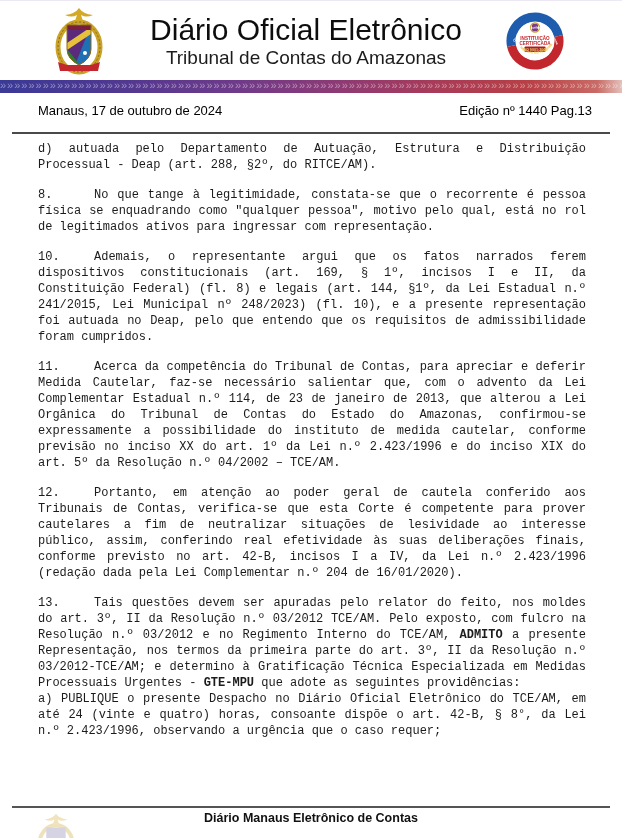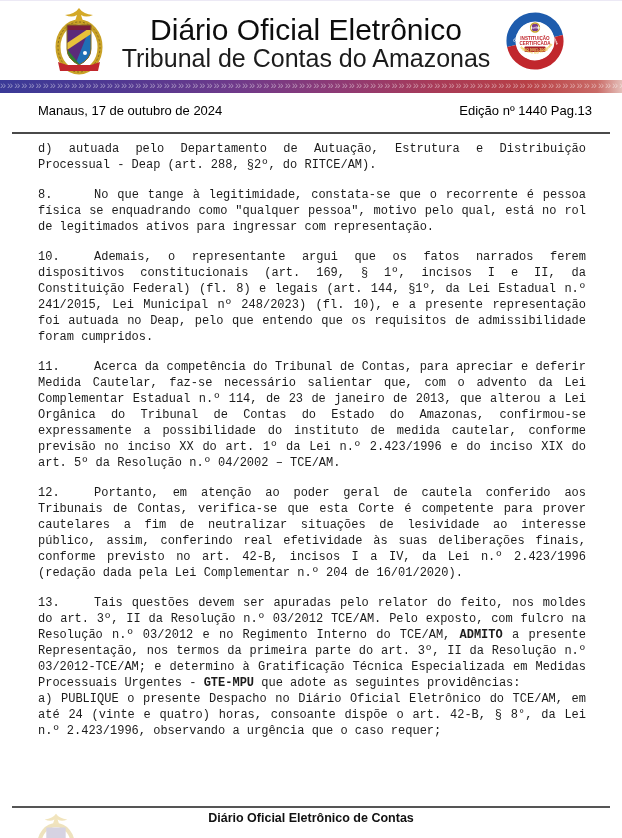--- a/index.html
+++ b/index.html
@@ -4,21 +4,21 @@
 <style>
   html,body{margin:0;padding:0;background:#fff;}
   .page{position:relative;width:622px;height:838px;background:#fff;overflow:hidden;
         font-family:"Liberation Sans",sans-serif;border-top:1px solid #ece9f5;}
 
   
   .header{position:absolute;top:0;left:0;right:0;height:79px;background:#fff;}
   .logo{position:absolute;left:52px;top:5px;width:54px;height:70px;}
   .titles{position:absolute;left:115px;right:125px;top:13px;text-align:center;}
   .title{font-size:30px;font-weight:normal;color:#0d0d0d;line-height:32px;}
-  .subtitle{font-size:25px;color:#1c1c1c;line-height:22px;margin-top:1px;}
+  .subtitle{font-size:19px;color:#1c1c1c;line-height:22px;margin-top:1px;}
   .seal{position:absolute;left:503px;top:5px;width:64px;height:70px;}
 
   
   .band{position:absolute;top:79px;left:0;right:0;height:13px;overflow:hidden;
         background:linear-gradient(90deg,#3a3a97 0%,#4f3892 18%,#6f3a8a 38%,#8f3a74 55%,
                    #a83b58 70%,#b84046 85%,#c96a66 96%,#e5c0ba 100%);}
   .band::before{content:"»»»»»»»»»»»»»»»»»»»»»»»»»»»»»»»»»»»»»»»»»»»»»»»»»»»»»»»»»»»»»»»»»»»»»»»»»»»»»»»»»»»»»»»»»»»»»»»»»»»»»»»»»»»»»»»»»»»»";
         position:absolute;left:0;top:-1px;white-space:nowrap;color:rgba(255,255,255,.42);
         font-size:11px;letter-spacing:1px;line-height:13px;}
 
@@ -119,16 +119,16 @@
 
   <footer class="footer">
     <div class="footer-logo">
       <svg viewBox="0 0 54 68" width="44" height="55" aria-hidden="true">
         <ellipse cx="27" cy="40" rx="21" ry="25" fill="none" stroke="#c9a227" stroke-width="5"></ellipse>
         <path d="M27 1 Q23 7 13 8 Q20 11 25 8 L23 14 H31 L29 8 Q34 11 41 8 Q31 7 27 1 Z" fill="#d4a928"></path>
         <path d="M15 18 H39 V42 Q39 52 27 58 Q15 52 15 42 Z" fill="#7a6fa0"></path>
         <path d="M6 55 L15 58 H39 L48 55 L46 64 H8 Z" fill="#c1272d"></path>
       </svg>
     </div>
-    <div class="f1">Diário Oficial Eletrônico de Contas</div>
+    <div class="f1">Diário Manaus Eletrônico de Contas</div>
   </footer>
 
 </div>
 
 </body></html>

